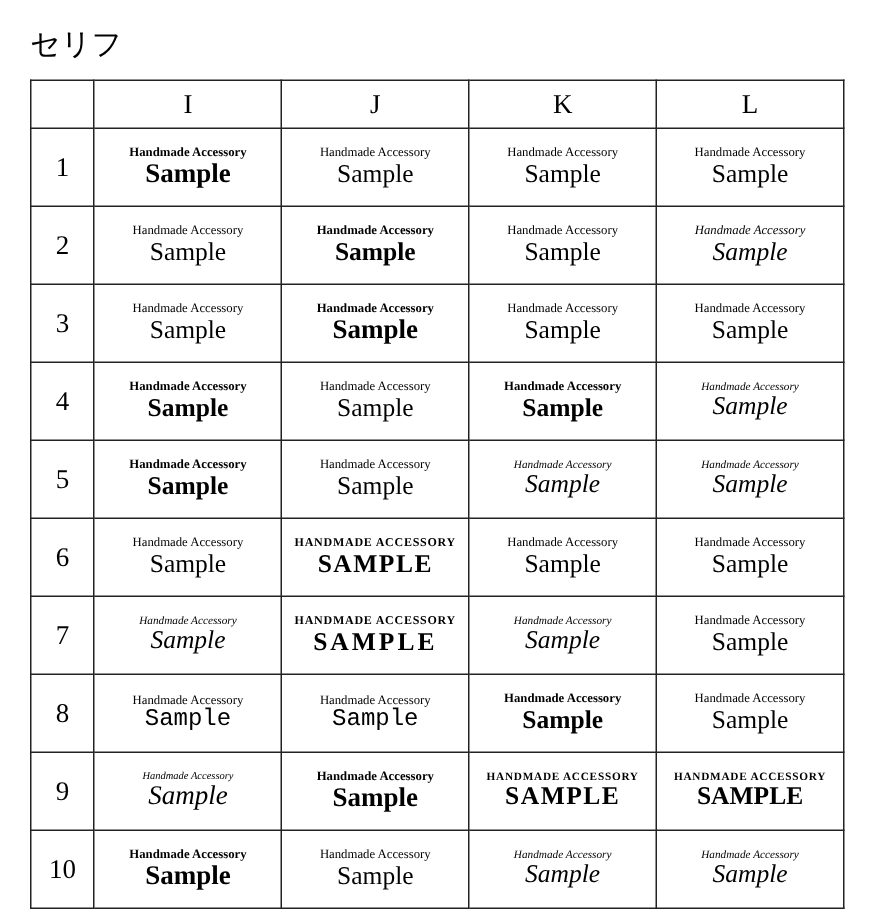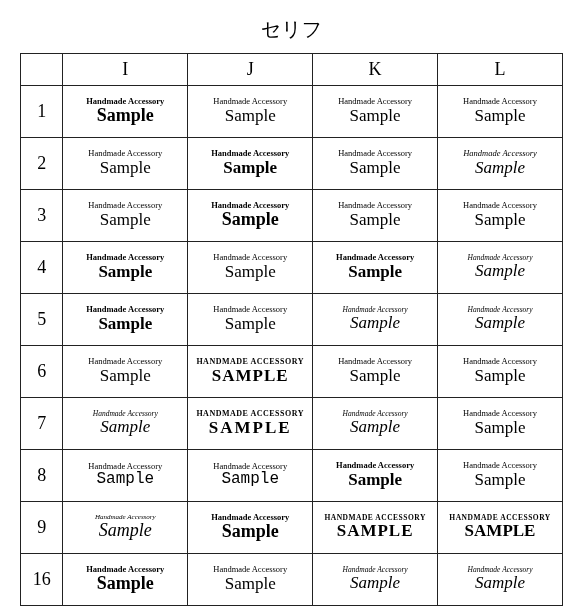--- a/index.html
+++ b/index.html
@@ -8,21 +8,20 @@
       font-family: serif;
       width: 583px;
       min-height: 606px;
       padding: 16px 20px 16px 20px;
     }
     .page-title {
       font-size: 20px;
       margin-bottom: 10px;
       font-family: sans-serif;
       font-weight: normal;
-      text-align: center;
     }
     table {
       border-collapse: collapse;
       width: 100%;
     }
     th, td {
       border: 1.5px solid #222;
       text-align: center;
       vertical-align: middle;
       padding: 2px 4px;
@@ -416,21 +415,21 @@
           </div>
         </td>
         <td class="cell">
           <div class="cell-inner">
             <span class="top-text s-l9-top">HANDMADE ACCESSORY</span>
             <span class="bottom-text s-l9-bot">SAMPLE</span>
           </div>
         </td>
       </tr>
       <tr>
-        <td class="row-num">16</td>
+        <td class="row-num">10</td>
         <td class="cell">
           <div class="cell-inner">
             <span class="top-text s-i10-top">Handmade Accessory</span>
             <span class="bottom-text s-i10-bot">Sample</span>
           </div>
         </td>
         <td class="cell">
           <div class="cell-inner">
             <span class="top-text s-j10-top">Handmade Accessory</span>
             <span class="bottom-text s-j10-bot">Sample</span>

